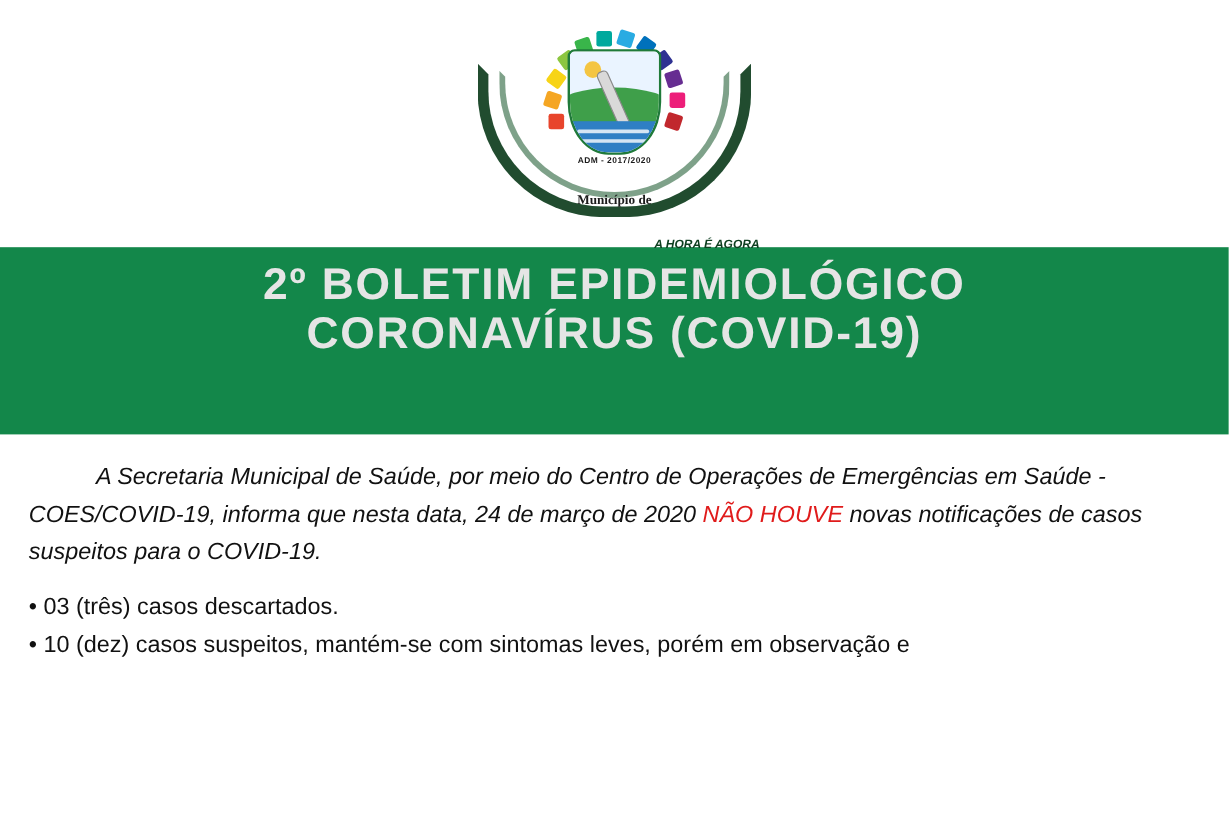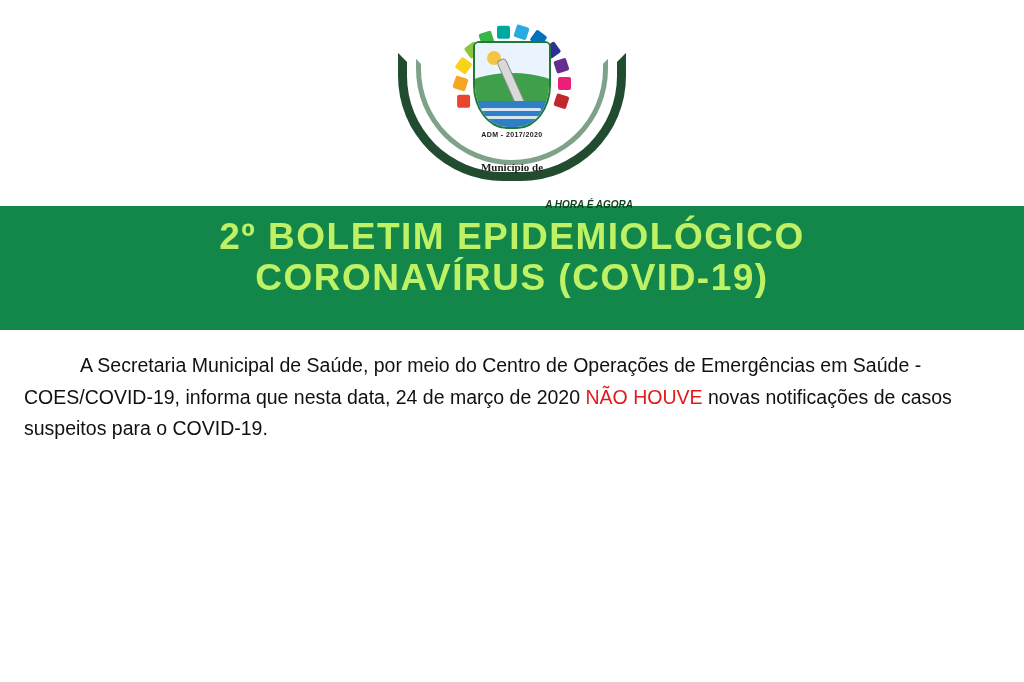--- a/index.html
+++ b/index.html
@@ -177,24 +177,24 @@
     font-weight: bold;
     font-style: italic;
     color: #0e3f20;
     white-space: nowrap;
   }
 
   
   .title-band {
     width: 100%;
     background: #13874a;
-    color: #bef264;
+    color: #e5e5e5;
     padding: 10px 14px 6px 14px;
     box-sizing: border-box;
-    height: 124px;
+    height: 156px;
   }
   .title-line {
     text-align: center;
     font-size: 37px;
     font-weight: bold;
     letter-spacing: 1.5px;
     line-height: 1.12;
     white-space: nowrap;
   }
   .title-date {
@@ -210,20 +210,21 @@
   
   .body-text {
     padding: 20px 24px 0 24px;
     font-size: 19.5px;
     line-height: 1.62;
     color: #111111;
   }
   .para {
     margin: 0 16px 14px 0;
     text-indent: 56px;
+    font-style: italic;
   }
   .highlight-red {
     color: #e01b1b;
   }
   .bullets {
     margin: 0;
     padding: 0;
     list-style: none;
   }
   .bullets li {
@@ -274,13 +275,17 @@
 
 <div class="title-band">
   <div class="title-line">2º BOLETIM EPIDEMIOLÓGICO</div>
   <div class="title-line">CORONAVÍRUS (COVID-19)</div>
 </div>
 
 <div class="body-text">
   <p class="para">
     <span>A Secretaria Municipal de Saúde, por meio do Centro de Operações de Emergências em Saúde - COES/COVID-19, informa que nesta data, 24 de março de 2020 </span><span class="highlight-red">NÃO HOUVE</span><span> novas notificações de casos suspeitos para o COVID-19.</span>
   </p>
+  <ul class="bullets">
+    <li>• 03 (três) casos descartados.</li>
+    <li>• 10 (dez) casos suspeitos, mantém-se com sintomas leves, porém em observação e</li>
+  </ul>
 </div>
 
 </body></html>

